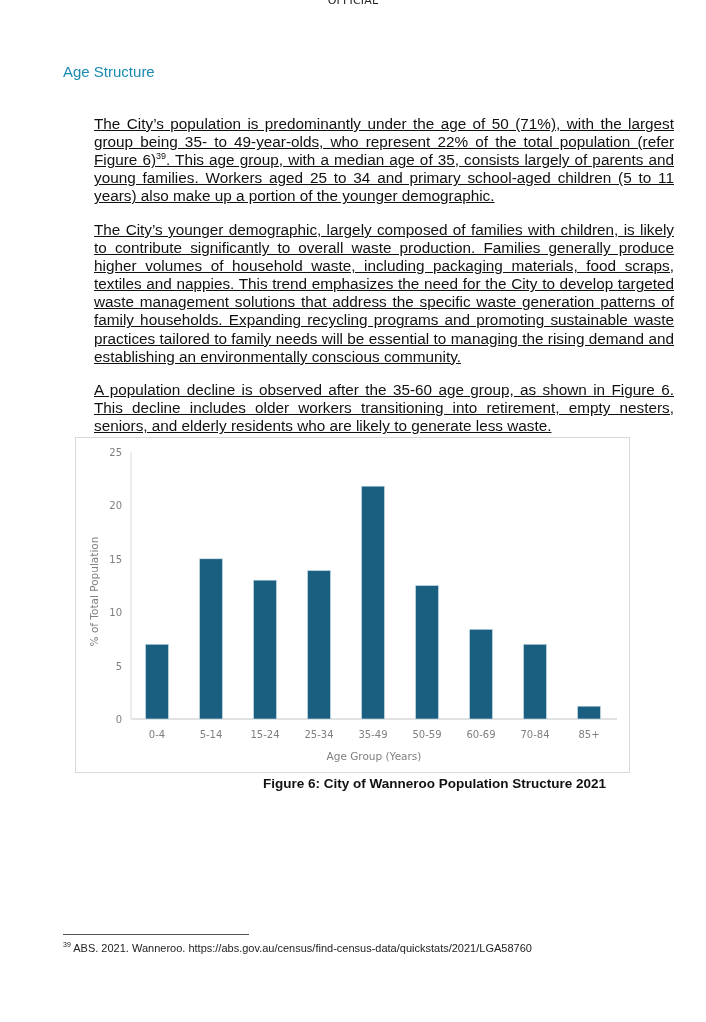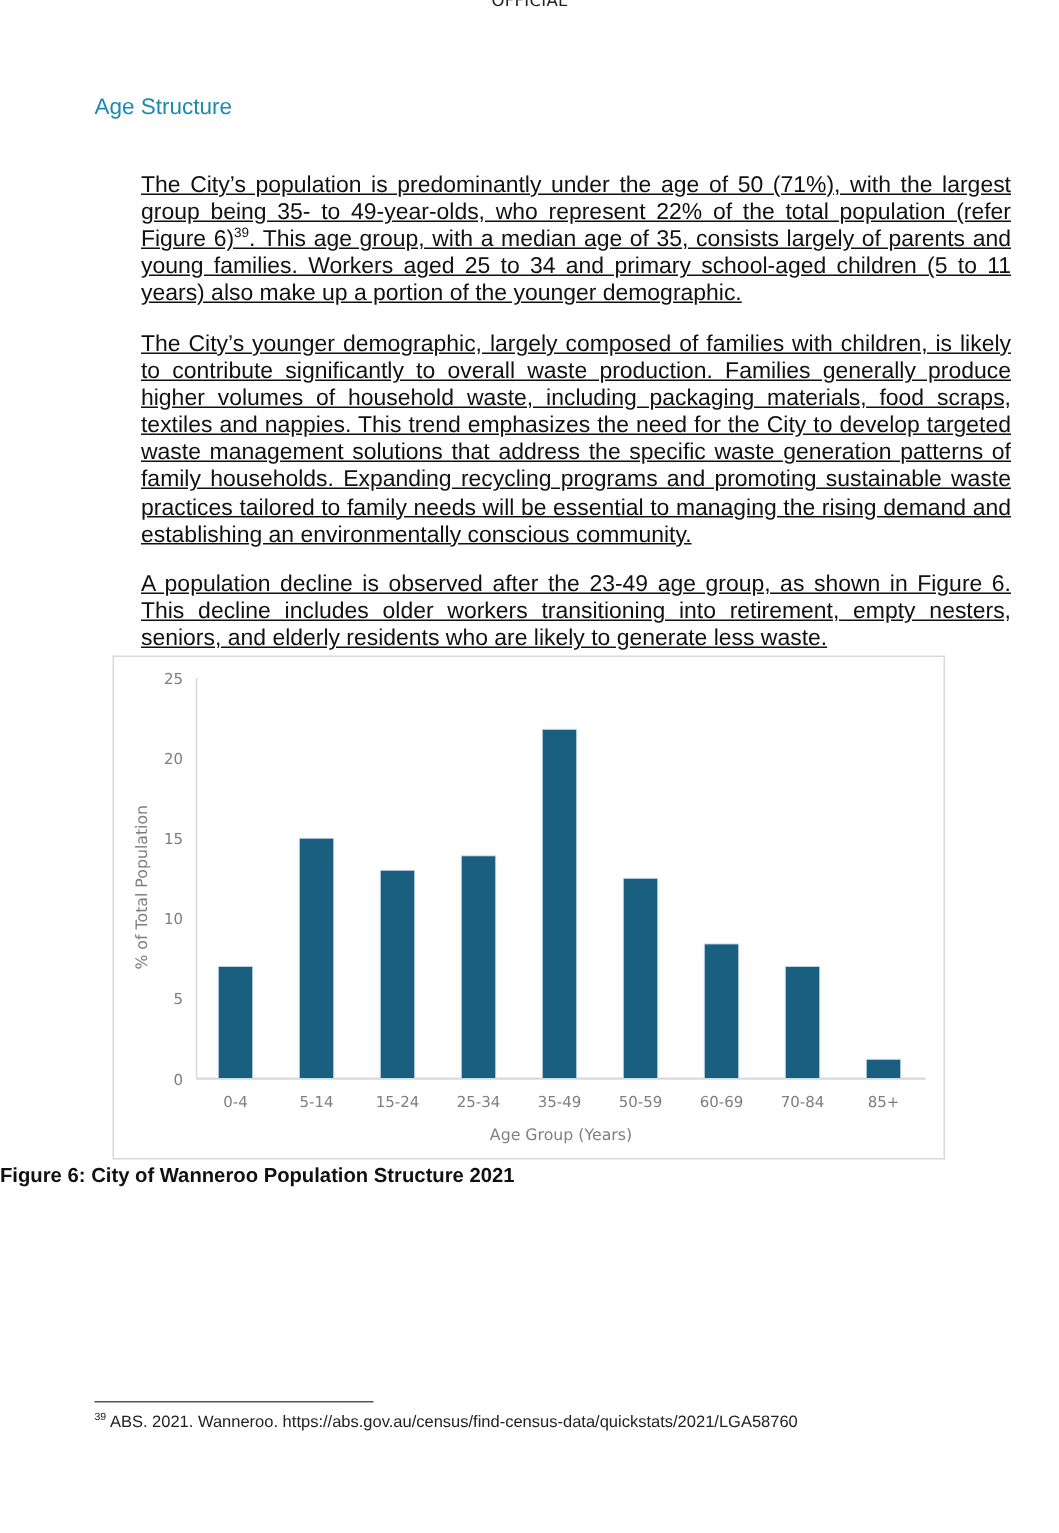--- a/index.html
+++ b/index.html
@@ -8,37 +8,37 @@
   .heading { position: absolute; left: 63px; top: 63px; font-size: 15px; color: #1b8bb0; font-weight: normal; margin: 0; }
   .para { position: absolute; left: 81px; width: 580px; font-size: 15.3px; line-height: 18.1px; text-align: justify; margin: 13px; text-decoration: underline; }
   .p1 { top: 102px; }
   .p2 { top: 208px; }
   .p3 { top: 368px; }
   sup { font-size: 9px; line-height: 0; vertical-align: super; }
   .chart-frame { position: absolute; left: 75px; top: 437px; width: 555px; height: 336px; border: 1px solid #d9d9d9; box-sizing: border-box; }
   .chart-frame svg { position: absolute; left: 0; top: 0; }
   .tick-label { font-family: "DejaVu Sans", sans-serif; font-size: 10px; fill: #7f7f7f; }
   .axis-title { font-family: "DejaVu Sans", sans-serif; font-size: 10.5px; fill: #7f7f7f; }
-  .caption { position: absolute; left: 0; width: 606px; top: 776px; text-align: left; font-size: 13.5px; font-weight: bold; color: #111; }
+  .caption { position: absolute; left: 0; width: 606px; top: 776px; text-align: right; font-size: 13.5px; font-weight: bold; color: #111; }
   .fn-rule { position: absolute; left: 63px; top: 934px; width: 186px; height: 1px; background: #555; }
   .footnote { position: absolute; left: 63px; top: 942px; font-family: Liberation Sans, sans-serif; font-size: 11px; color: #222; }
   .footnote sup { font-size: 7px; }
 </style>
 </head>
 <body>
 
 <div class="header-mark">OFFICIAL</div>
 
 <h2 class="heading">Age Structure</h2>
 
 <p class="para p1"><span>The City’s population is predominantly under the age of 50 (71%), with the largest group being 35- to 49-year-olds, who represent 22% of the total population (refer Figure 6)</span><sup>39</sup><span>. This age group, with a median age of 35, consists largely of parents and young families. Workers aged 25 to 34 and primary school-aged children (5 to 11 years) also make up a portion of the younger demographic.</span></p>
 
 <p class="para p2">The City’s younger demographic, largely composed of families with children, is likely to contribute significantly to overall waste production. Families generally produce higher volumes of household waste, including packaging materials, food scraps, textiles and nappies. This trend emphasizes the need for the City to develop targeted waste management solutions that address the specific waste generation patterns of family households. Expanding recycling programs and promoting sustainable waste practices tailored to family needs will be essential to managing the rising demand and establishing an environmentally conscious community.</p>
 
-<p class="para p3">A population decline is observed after the 23-49 age group, as shown in Figure 6. This decline includes older workers transitioning into retirement, empty nesters, seniors, and elderly residents who are likely to generate less waste.</p>
+<p class="para p3">A population decline is observed after the 35-60 age group, as shown in Figure 6. This decline includes older workers transitioning into retirement, empty nesters, seniors, and elderly residents who are likely to generate less waste.</p>
 
 <div class="chart-frame">
   <svg id="chart" width="555" height="336" viewBox="0 0 555 336">
     <g id="yticks">
         <text x="46" y="285" text-anchor="end" class="tick-label">0</text>
         <text x="46" y="231.6" text-anchor="end" class="tick-label">5</text>
         <text x="46" y="178.2" text-anchor="end" class="tick-label">10</text>
         <text x="46" y="124.80000000000001" text-anchor="end" class="tick-label">15</text>
         <text x="46" y="71.39999999999998" text-anchor="end" class="tick-label">20</text>
         <text x="46" y="18" text-anchor="end" class="tick-label">25</text>

